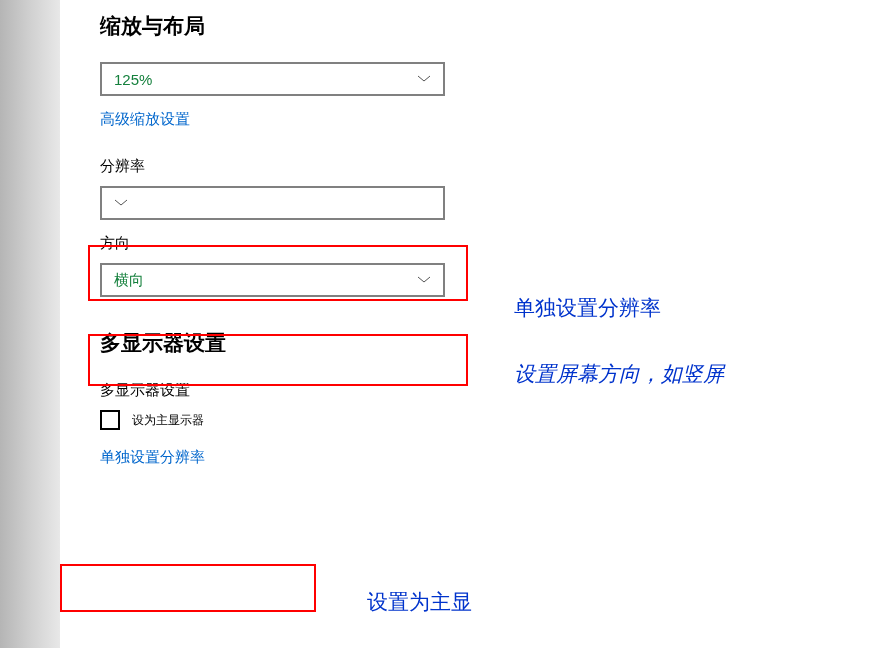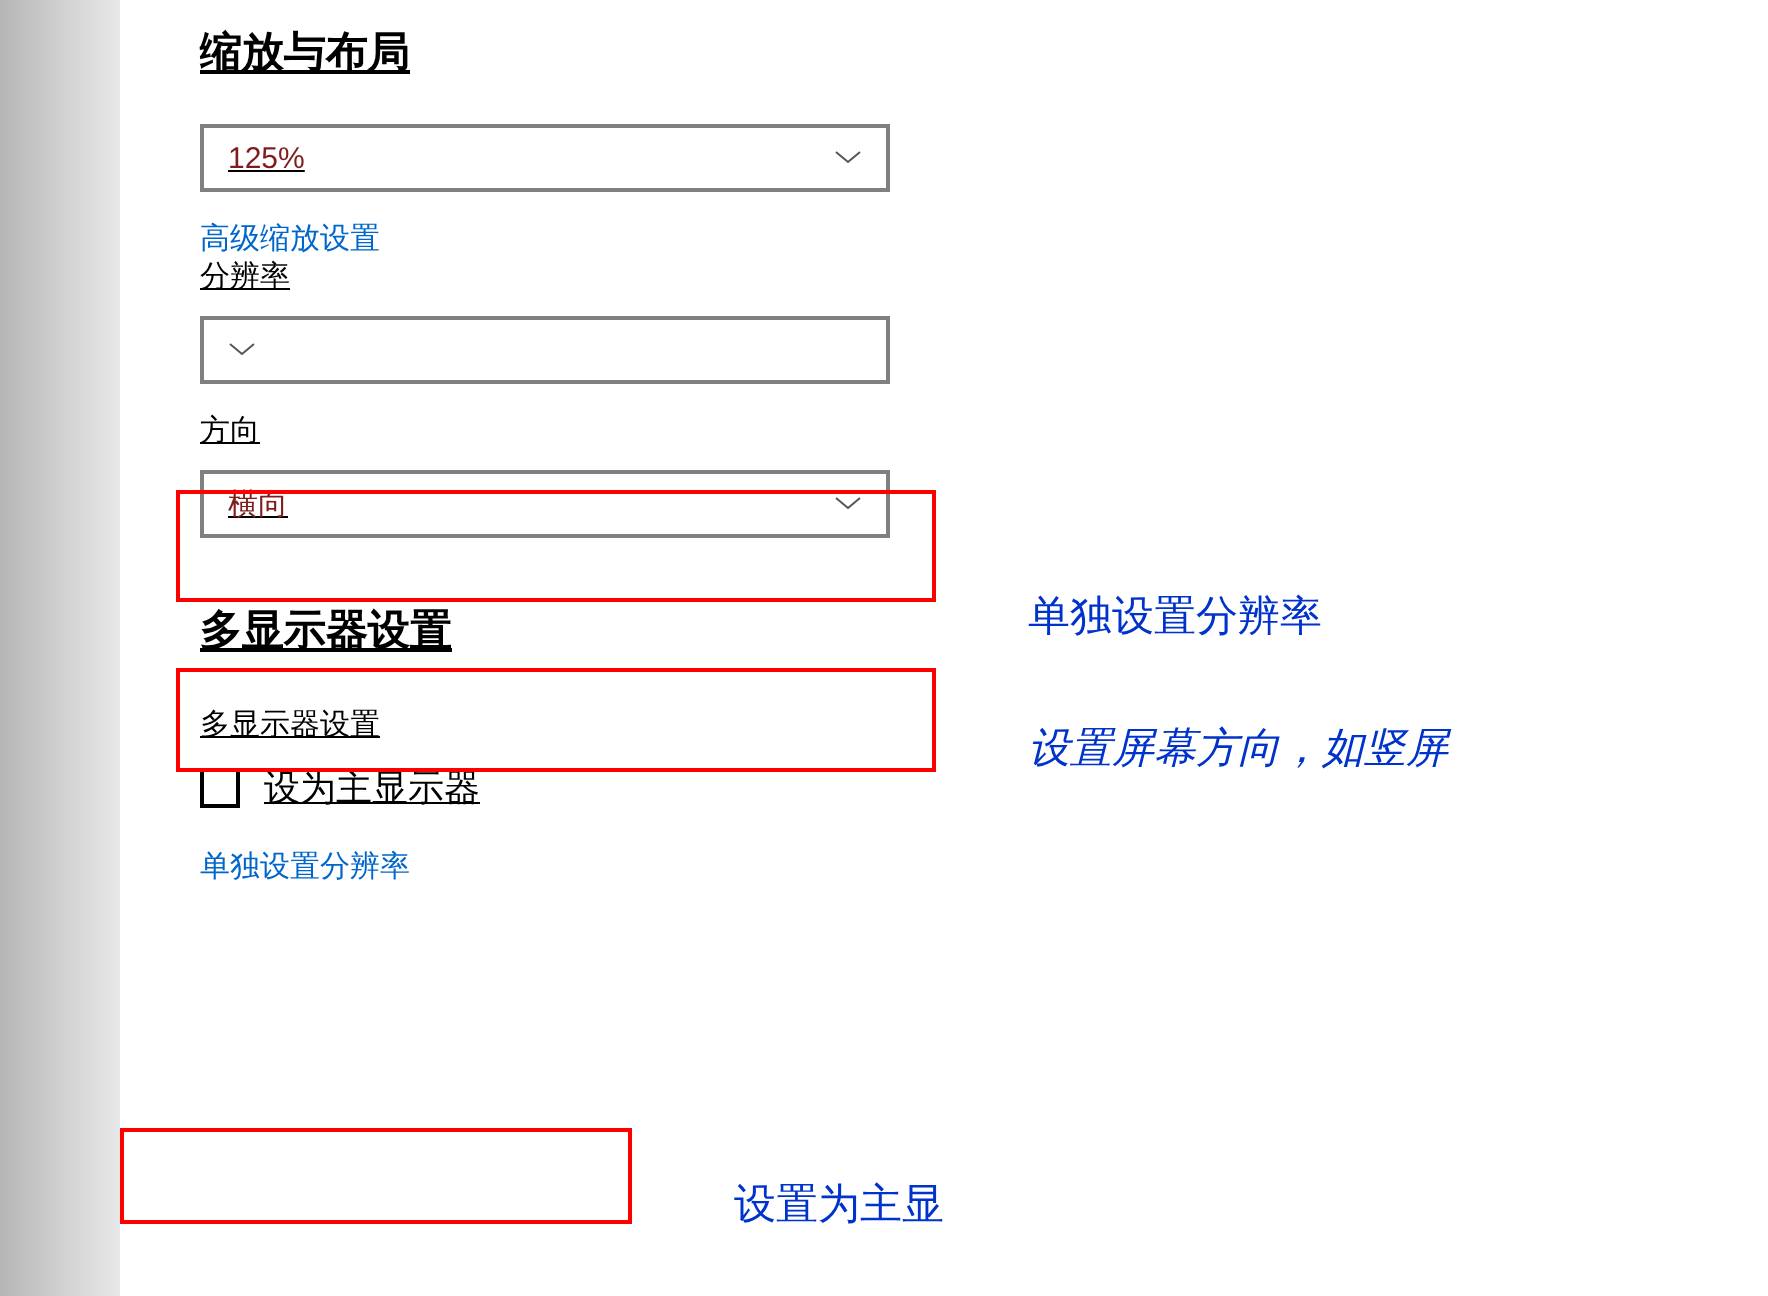--- a/index.html
+++ b/index.html
@@ -21,21 +21,20 @@
       top: 0;
       width: 60px;
       height: 648px;
       background: linear-gradient(to right, #b5b5b5 0%, #d0d0d0 50%, #e8e8e8 100%);
     }
     .content {
       position: absolute;
       left: 100px;
       top: 0;
       width: 784px;
-      text-decoration: underline;
     }
     .section-title {
       font-size: 21px;
       font-weight: 600;
       color: #000;
       margin-top: 12px;
       margin-bottom: 22px;
     }
     .field-label {
       font-size: 15px;
@@ -45,21 +44,21 @@
     .dropdown {
       width: 345px;
       height: 34px;
       border: 2px solid #808080;
       background: #ffffff;
       display: flex;
       align-items: center;
       justify-content: space-between;
       padding: 0 12px;
       font-size: 15px;
-      color: #7f1d1d;
+      color: #15803d;
       cursor: pointer;
       margin-bottom: 14px;
     }
     .dropdown-value {
       flex: 1;
     }
     .chevron {
       width: 14px;
       height: 14px;
       display: flex;
@@ -68,37 +67,38 @@
     }
     .chevron svg {
       width: 14px;
       height: 8px;
     }
     .link {
       color: #0066cc;
       font-size: 15px;
       cursor: pointer;
       display: inline-block;
+      margin-bottom: 28px;
     }
     .checkbox-row {
       display: flex;
       align-items: center;
       margin-top: 8px;
       margin-bottom: 18px;
     }
     .checkbox {
       width: 20px;
       height: 20px;
       border: 2px solid #000;
       margin-right: 12px;
       cursor: pointer;
       background: #fff;
     }
     .checkbox-label {
-      font-size: 18px;
+      font-size: 12px;
       color: #000;
     }
     .annotation-red-box {
       position: absolute;
       border: 2px solid #ff0000;
       pointer-events: none;
     }
     .annotation-text {
       position: absolute;
       font-size: 21px;

